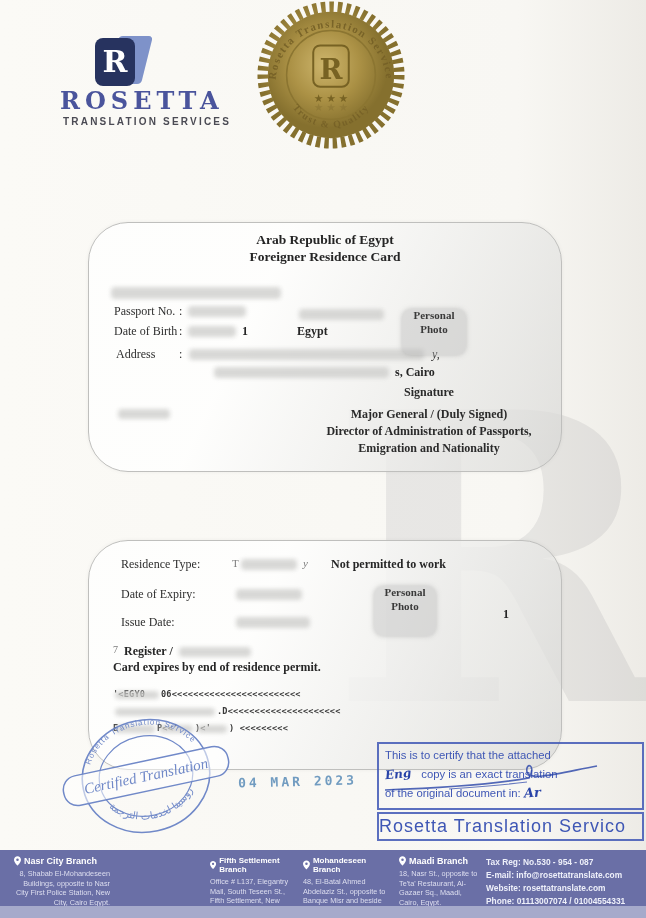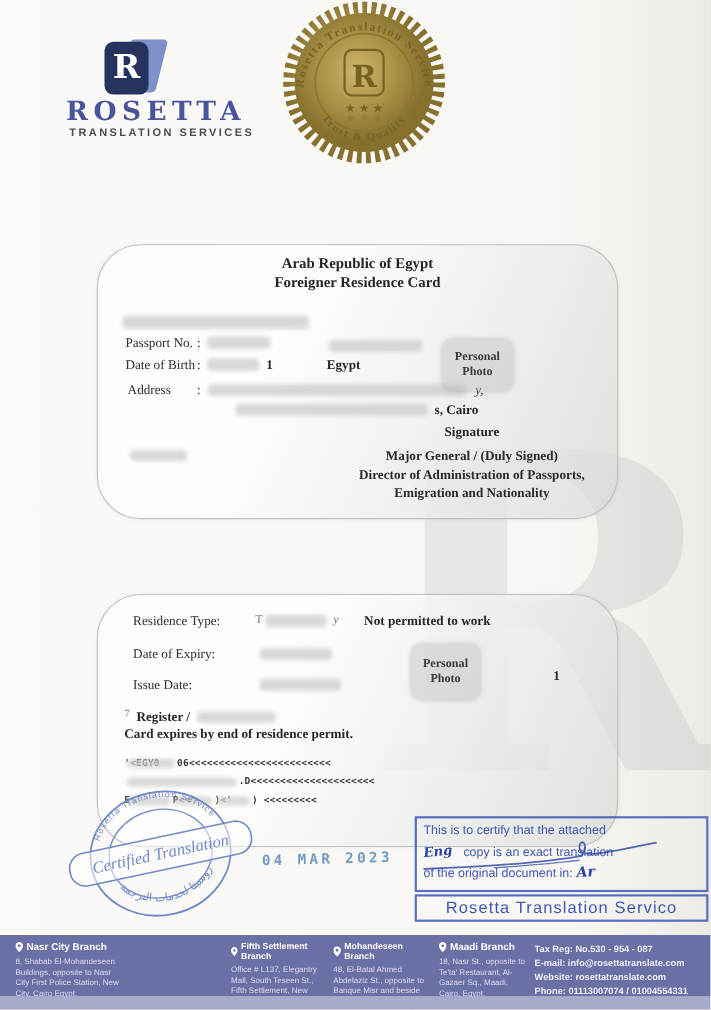--- a/index.html
+++ b/index.html
@@ -28,36 +28,36 @@
         background:linear-gradient(115deg,rgba(254,254,253,0.95) 35%,rgba(233,233,231,0.78) 75%,rgba(214,214,212,0.66) 100%);
         box-shadow:0 0 4px rgba(0,0,0,0.05);}
   #card1{top:222px;height:248px;}
   #card2{top:500px;height:228px;margin-top:40px;}
   .card *{position:absolute;white-space:nowrap;}
   .ttl{font-weight:bold;font-size:13.5px;width:100%;text-align:center;color:#252525;}
   .lbl{font-size:12px;}
   .bld{font-weight:bold;font-size:12px;color:#262626;}
   .redact{display:inline-block;background:#cfcfcd;opacity:.8;filter:blur(2px);border-radius:4px;height:11px;}
   .photo{border-radius:9px;background:rgba(186,186,186,0.40);filter:blur(0.4px);
-         display:flex !important;flex-direction:column;align-items:center;justify-content:center;
+         display:flex !important;flex-direction:column;align-items:center;justify-content:flex-start;
          font-weight:bold;font-size:11px;color:#3a3a3a;line-height:1.25;box-shadow:0 0 5px rgba(150,150,150,.5);}
   .photo span{position:static;}
   .sig{font-weight:bold;font-size:12px;color:#2a2a2a;text-align:center;}
   .mrz{font-family:"DejaVu Sans Mono",monospace;font-weight:bold;font-size:8.6px;color:#383838;letter-spacing:0.2px;}
   .mrz .redact{height:8px;vertical-align:middle;margin:0 2px;}
   .faint{color:#7c7c7c;font-size:11px;}
   
   #round-stamp{position:absolute;left:46px;top:702px;width:200px;height:148px;transform:rotate(-12deg);opacity:.92;}
   #date-stamp{position:absolute;left:238px;top:774px;font-family:"DejaVu Sans Mono",monospace;
               font-weight:bold;font-size:13px;letter-spacing:3px;color:#5a8cb8;transform:rotate(-1.5deg);opacity:.85;}
   #cert-stamp{position:absolute;left:377px;top:742px;width:267px;color:#3f57b5;
               font-family:"Liberation Sans",sans-serif;}
   .cert-box{border:2px solid rgba(63,87,181,.85);padding:3px 6px 5px 6px;font-size:11.3px;line-height:1.55;position:relative;}
-  .cert-foot{border:2px solid rgba(63,87,181,.85);margin-top:2px;text-align:center;
-             font-size:15px;letter-spacing:1px;padding:2px 0;}
+  .cert-foot{border:2px solid rgba(63,87,181,.85);margin-top:2px;text-align:left;
+             font-size:18px;letter-spacing:1px;padding:2px 0;}
   .hand{font-family:"DejaVu Serif",serif;font-style:italic;font-weight:bold;color:#2843a8;}
   .hand1{display:inline-block;transform:rotate(-6deg);font-size:12px;margin-right:10px;}
   .hand2{display:inline-block;transform:rotate(-4deg);font-size:13px;margin-left:3px;}
   #squiggle{position:absolute;left:0;top:14px;width:240px;height:40px;pointer-events:none;}
   
   #footer{position:absolute;left:0;top:850px;width:646px;height:56px;background:#6a6fa6;
           font-family:"Liberation Sans",sans-serif;color:#fff;}
   #footer-strip{position:absolute;left:0;top:906px;width:646px;height:12px;background:#a6aacb;}
   .col{position:absolute;top:6px;}
   .b-name{font-weight:bold;font-size:9px;display:flex;align-items:center;gap:3px;}
@@ -214,21 +214,21 @@
       </div>
       <svg id="squiggle" viewBox="0 0 240 40">
         <path d="M6 32 C 60 30, 110 27, 150 20 C 158 6, 146 4, 148 14 C 150 24, 185 14, 218 8" fill="none" stroke="#2843a8" stroke-width="1.6" opacity="0.8"></path>
         <path d="M70 31 C 100 29, 125 27, 148 24" fill="none" stroke="#2843a8" stroke-width="1.2" opacity="0.7"></path>
       </svg>
     </div>
     <div class="cert-foot">Rosetta Translation Servico</div>
   </div>
 
   <div id="footer">
-    <div class="col" style="left:14px;width:96px;">
+    <div class="col" style="left:14px;width:96px;text-align:right;">
       <div class="b-name">
         <svg width="7" height="10" viewBox="0 0 12 16">
             <path d="M6 0C2.7 0 0 2.7 0 6c0 4.4 6 10 6 10s6-5.6 6-10C12 2.7 9.3 0 6 0zm0 8.2A2.2 2.2 0 1 1 6 3.8a2.2 2.2 0 0 1 0 4.4z" fill="#fff"></path>
           </svg>
         <span>Nasr City Branch</span>
       </div>
       <div class="b-addr">8, Shabab El-Mohandeseen Buildings, opposite to Nasr City First Police Station, New City, Cairo Egypt.</div>
     </div>
     <div class="col" style="left:210px;width:88px;">
       <div class="b-name sm">

